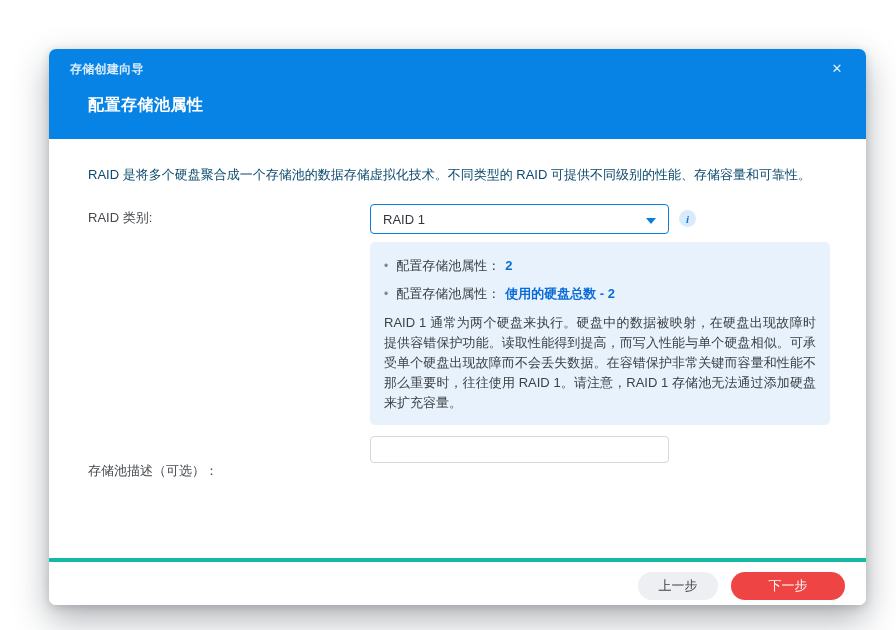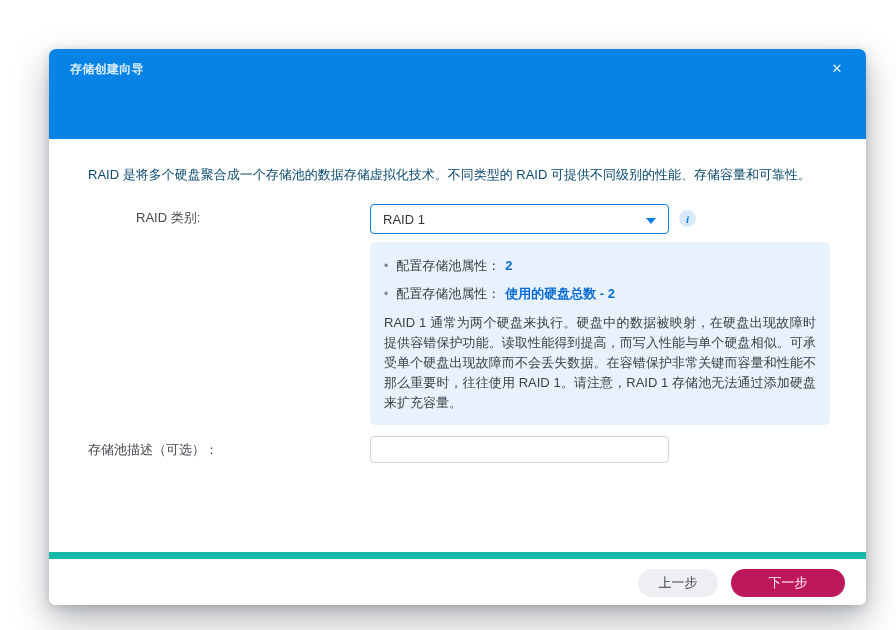--- a/index.html
+++ b/index.html
@@ -18,22 +18,22 @@
   .close-btn { position:absolute; right:18px; top:8px; width:22px; height:22px;
                display:flex; align-items:center; justify-content:center;
                color:rgba(255,255,255,.88); font-size:13px; font-weight:bold; cursor:pointer; }
   .step-title { position:absolute; left:39px; top:46px; font-size:16px; font-weight:bold;
                 color:#ffffff; letter-spacing:.5px; }
 
   
   .desc { position:absolute; left:39px; top:117px; width:760px; font-size:13px;
           color:#0c4a6e; white-space:nowrap; }
   .field-label { position:absolute; font-size:13px; color:#45494e; }
-  .lbl-raid { left:39px; top:160px;margin-left:48px; }
-  .lbl-pooldesc { left:39px; top:392px; }
+  .lbl-raid { left:39px; top:160px; }
+  .lbl-pooldesc { left:39px; top:413px; }
 
   .select { position:absolute; left:321px; top:155px; width:299px; height:30px;
             background:#fff; border:1px solid #0a7ce0; border-radius:4px; cursor:pointer; }
   .select .sel-text { position:absolute; left:12px; top:7px; font-size:13px; color:#33373c; }
   .select .caret { position:absolute; right:12px; top:13px; width:0; height:0;
                    border-left:5px solid transparent; border-right:5px solid transparent;
                    border-top:6px solid #0a7ce0; }
 
   .info-icon { position:absolute; left:630px; top:161px; width:17px; height:17px;
                background:#d9eafa; border-radius:50%; display:flex; align-items:center;
@@ -47,35 +47,36 @@
   .bullet-dot { color:#79858f; margin-right:8px; font-size:12px; }
   .bullet-val { color:#0b6cd6; font-weight:bold; margin-left:5px; }
   .panel-para { margin-top:7px; font-size:13px; color:#3d4146; line-height:20px;
                 text-align:justify; }
 
   .text-input { position:absolute; left:321px; top:387px; width:299px; height:27px;
                 border:1px solid #d3d8dd; border-radius:4px; background:#fff;
                 font-size:13px; padding:0 10px; color:#333; outline:none; }
 
   
-  .footer { position:absolute; left:0; bottom:0; width:100%; height:53px;
-            border-top:7px solid #14b8a6; border-radius:0 0 7px 7px; background:#fff; }
+  .footer { position:absolute; left:0; bottom:0; width:100%; height:47px;
+            border-top:4px solid #14b8a6; border-radius:0 0 7px 7px; background:#fff; }
   .btn { position:absolute; top:10px; height:28px; border:none; border-radius:14px;
          font-size:13px; cursor:pointer; font-family:inherit; }
   .btn-back { right:148px; width:80px; background:#edeff2; color:#3d4146; }
-  .btn-next { right:21px; width:114px; background:#be185d; color:#ffffff; }
+  .btn-next { right:21px; width:114px; background:#ef4444; color:#ffffff; }
 </style>
 </head>
 <body>
 
 <div class="dialog">
 
   <div class="hdr">
     <div class="wizard-title">存储创建向导</div>
     <div class="close-btn">✕</div>
+    <div class="step-title">配置存储池属性</div>
   </div>
 
   <div class="desc">RAID 是将多个硬盘聚合成一个存储池的数据存储虚拟化技术。不同类型的 RAID 可提供不同级别的性能、存储容量和可靠性。</div>
 
   <div class="field-label lbl-raid">RAID 类别:</div>
 
   <div class="select">
     <span class="sel-text">RAID 1</span>
     <span class="caret"></span>
   </div>

